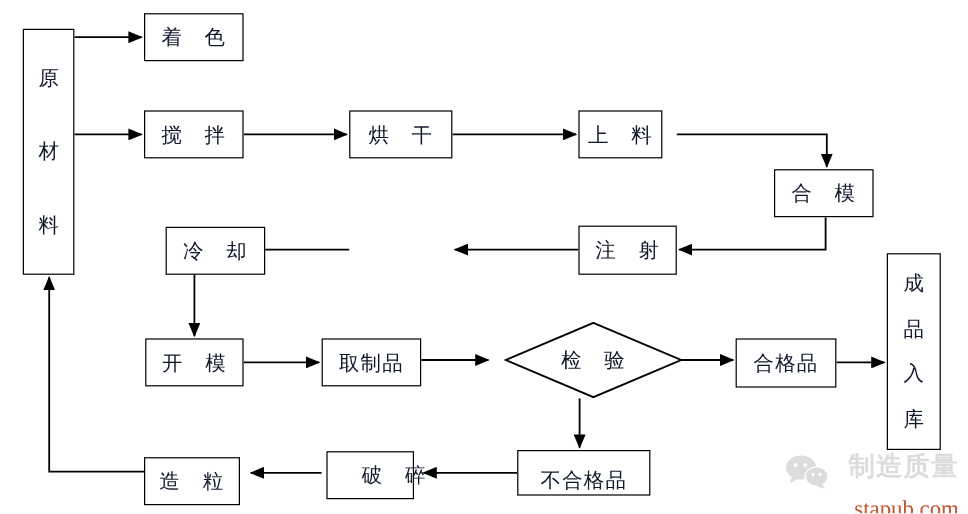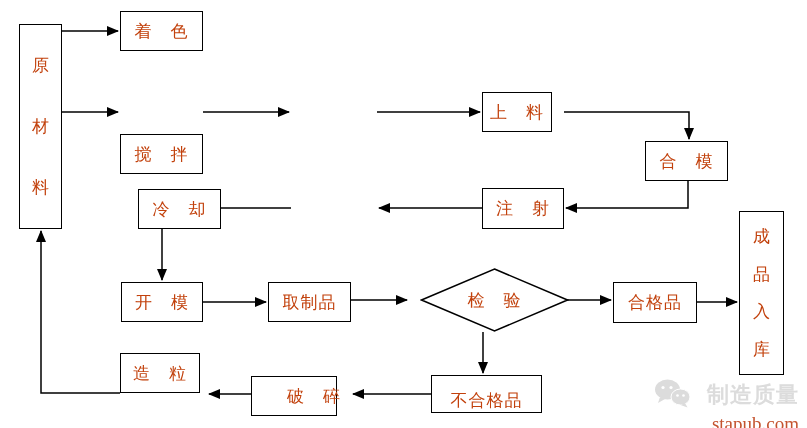--- a/index.html
+++ b/index.html
@@ -22,21 +22,21 @@
   }
   .node {
     position: absolute;
     box-sizing: border-box;
     border: 1.5px solid #000000;
     background: #ffffff;
     display: flex;
     align-items: center;
     justify-content: center;
     font-size: 17px;
-    color: #c2410c;
+    color: #0f172a;
     letter-spacing: 1px;
     white-space: nowrap;
   }
   .vnode {
     flex-direction: column;
     justify-content: space-around;
     padding: 10px 0;
     letter-spacing: 0;
   }
   .diamond {
@@ -54,21 +54,21 @@
   }
   .watermark {
     position: absolute;
     right: 8px;
     top: 378px;
     text-align: right;
     line-height: 1;
   }
   .wm-row {
     display: flex;
-    align-items: center;
+    align-items: flex-start;
     justify-content: flex-end;
     gap: 16px;
   }
   .wm-brand {
     font-size: 22px;
     font-weight: bold;
     color: #dcdcdc;
     letter-spacing: 1px;
   }
   .wm-site {
@@ -112,24 +112,27 @@
   <div class="node vnode" style="left:19px; top:24px; width:43px; height:205px;">
     <span>原</span>
     <span>材</span>
     <span>料</span>
   </div>
 
   <div class="node" style="left:120px; top:11px; width:83px; height:40px;">
     <span>着　色</span>
   </div>
 
-  <div class="node" style="left:120px; top:92px; width:83px; height:40px;margin-top:42px;">
+  <div class="node" style="left:120px; top:92px; width:83px; height:40px;">
     <span>搅　拌</span>
   </div>
 
+  <div class="node" style="left:291px; top:92px; width:86px; height:40px;">
+    <span>烘　干</span>
+  </div>
 
   <div class="node" style="left:482px; top:92px; width:70px; height:40px;">
     <span>上　料</span>
   </div>
 
   <div class="node" style="left:645px; top:141px; width:83px; height:40px;">
     <span>合　模</span>
   </div>
 
   <div class="node" style="left:482px; top:188px; width:82px; height:41px;">
@@ -164,25 +167,25 @@
     <span>成</span>
     <span>品</span>
     <span>入</span>
     <span>库</span>
   </div>
 
   <div class="node" style="left:431px; top:375px; width:111px; height:38px;align-items:flex-end;">
     <span>不合格品</span>
   </div>
 
-  <div class="node" style="left:251px; top:376px; width:86px; height:40px;padding-left:40px;">
+  <div class="node" style="left:272px; top:376px; width:73px; height:40px;padding-left:40px;">
     <span>破　碎</span>
   </div>
 
-  <div class="node" style="left:120px; top:353px; width:80px; height:40px;">
+  <div class="node" style="left:120px; top:381px; width:80px; height:40px;">
     <span>造　粒</span>
   </div>
 
   <div class="watermark">
     <div class="wm-row">
       <span>
         <svg width="37" height="30" viewBox="0 0 37 30">
           <ellipse cx="13.5" cy="11.5" rx="12.5" ry="10" fill="#dcdcdc"></ellipse>
           <path d="M6 19 L4 25 L11 21 Z" fill="#dcdcdc"></path>
           <circle cx="9" cy="9.5" r="1.6" fill="#ffffff"></circle>

